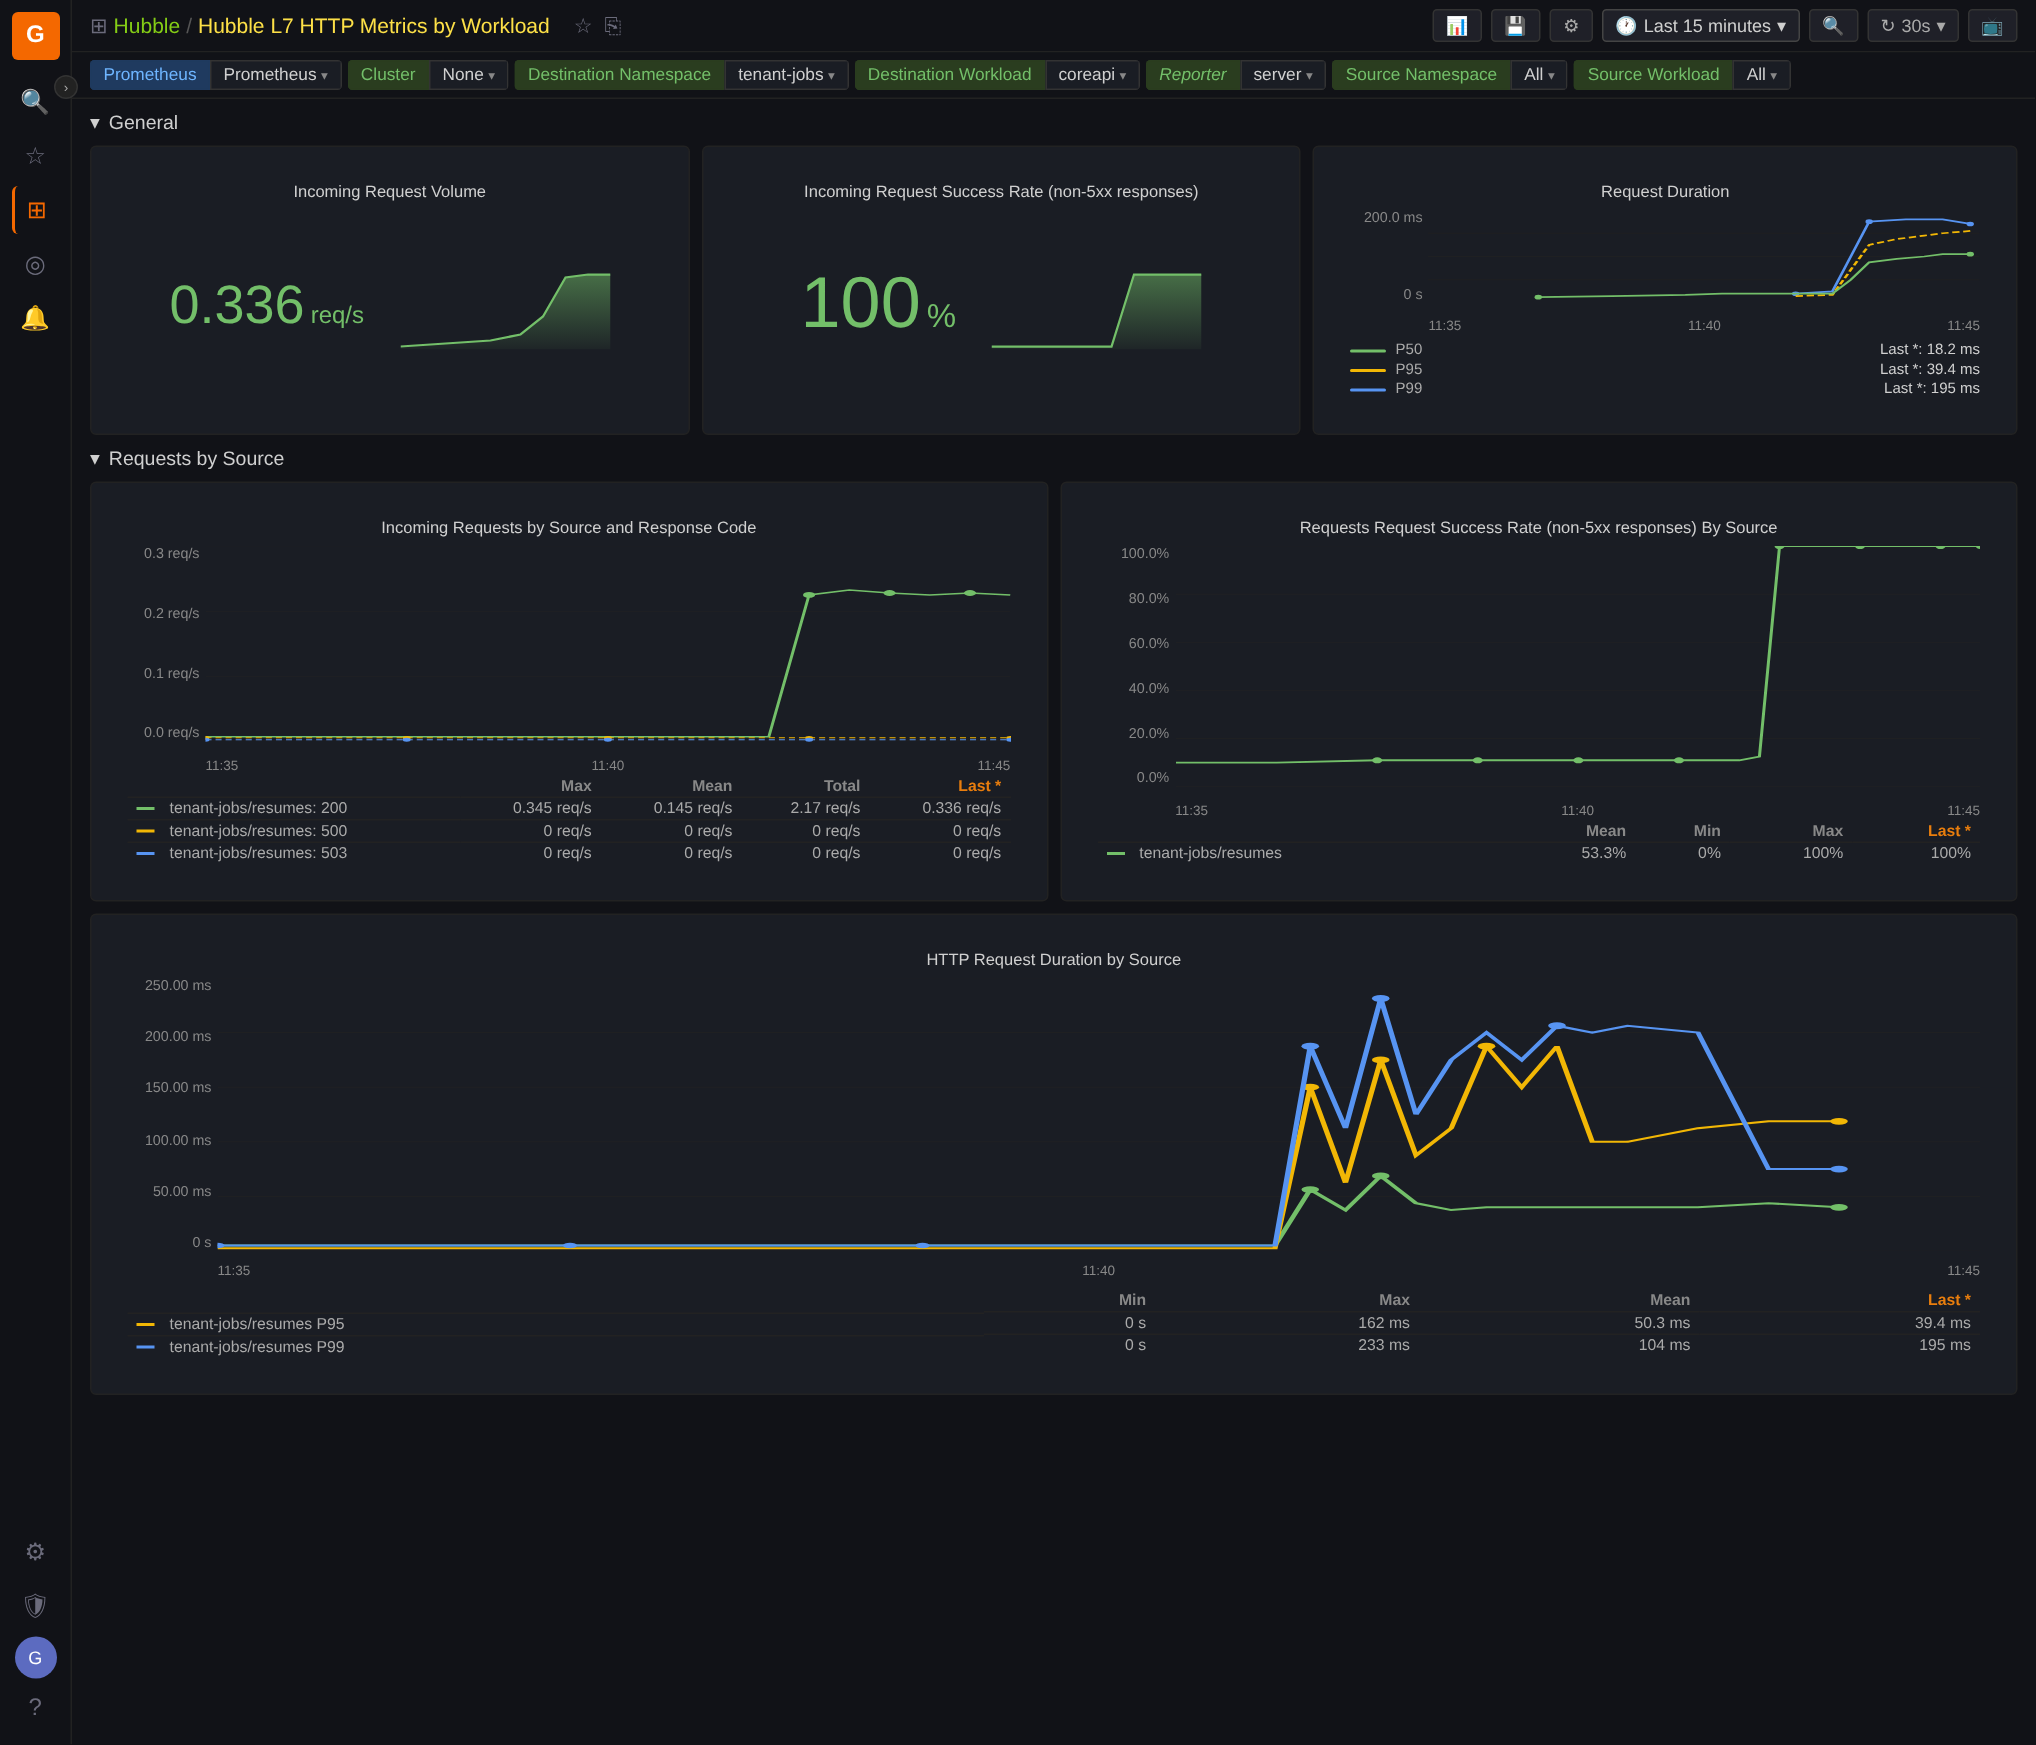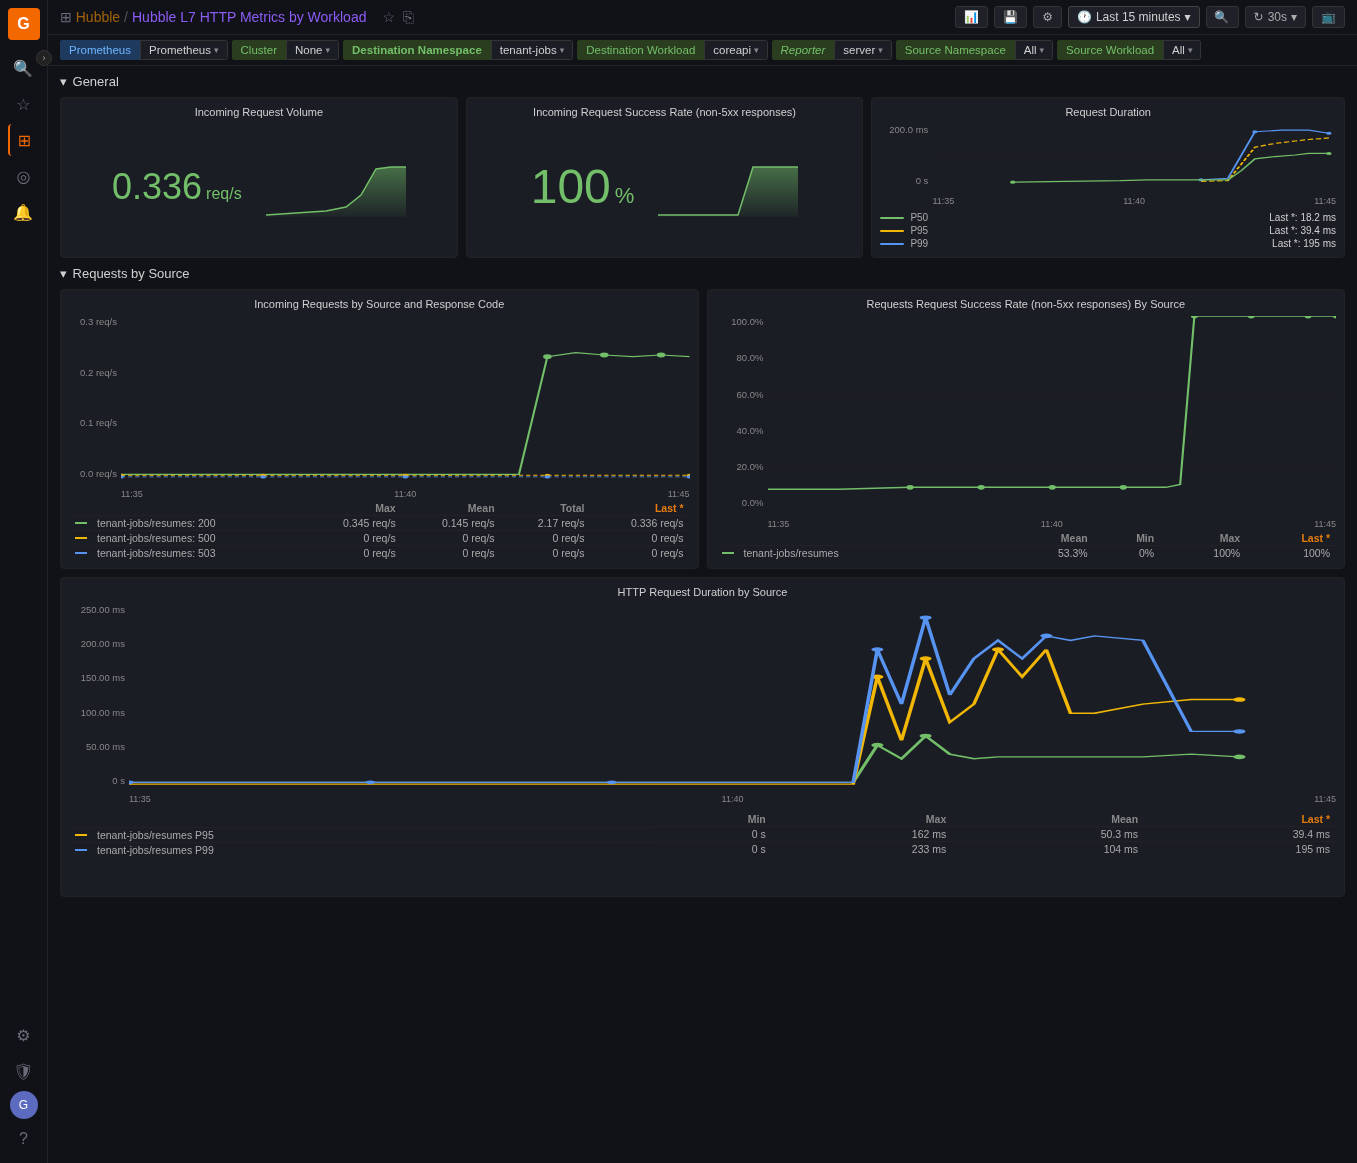--- a/index.html
+++ b/index.html
@@ -99,21 +99,21 @@
       flex-shrink: 0;
     }
     .topbar-breadcrumb {
       display: flex;
       align-items: center;
       gap: 4px;
       color: #d0d0d0;
       font-size: 14px;
     }
     .topbar-breadcrumb .sep { color: #555; }
-    .topbar-title { font-size: 14px; color: #8b5cf6; }
+    .topbar-title { font-size: 14px; color: #fde047; }
     .topbar-icons { display: flex; gap: 8px; align-items: center; margin-left: 8px; }
     .topbar-icons span { color: #6b6b7b; cursor: pointer; font-size: 14px; }
     .topbar-right { margin-left: auto; display: flex; align-items: center; gap: 6px; }
     .topbar-btn {
       background: #1f2028;
       border: 1px solid #333;
       border-radius: 3px;
       color: #aaa;
       padding: 3px 8px;
       cursor: pointer;
@@ -195,21 +195,21 @@
     
     .panel-row {
       display: flex;
       gap: 8px;
       margin-bottom: 8px;
     }
     .panel {
       background: #1a1d24;
       border: 1px solid #222;
       border-radius: 4px;
-      padding: 8px;
+      padding: 24px;
       display: flex;
       flex-direction: column;
     }
     .panel-title {
       text-align: center;
       color: #d0d0d0;
       font-size: 11px;
       margin-bottom: 6px;
     }
 
@@ -336,21 +336,21 @@
   <div class="sidebar-icon">🛡</div>
   <div class="sidebar-avatar">G</div>
   <div class="sidebar-icon">?</div>
 </nav>
 
 <div class="main">
 
   <div class="topbar">
     <div class="topbar-breadcrumb">
       <span style="color:#6b6b7b">⊞</span>
-      <span style="color:#a16207;cursor:pointer">Hubble</span>
+      <span style="color:#84cc16;cursor:pointer">Hubble</span>
       <span class="sep">/</span>
       <span class="topbar-title">Hubble L7 HTTP Metrics by Workload</span>
     </div>
     <div class="topbar-icons">
       <span>☆</span>
       <span>⎘</span>
     </div>
     <div class="topbar-right">
       <div class="topbar-btn">
         <span>📊</span>
@@ -386,21 +386,21 @@
       <span class="label">Prometheus</span>
       <span class="value">Prometheus <span class="caret">▾</span></span>
     </div>
 
     <div class="filter-tag">
       <span class="label" style="background:#2a3d1f;color:#73bf69;border-color:#2a3d1f;">Cluster</span>
       <span class="value">None <span class="caret">▾</span></span>
     </div>
 
     <div class="filter-tag">
-      <span class="label" style="background:#2a3d1f;color:#73bf69;border-color:#2a3d1f;font-weight:bold;">Destination Namespace</span>
+      <span class="label" style="background:#2a3d1f;color:#73bf69;border-color:#2a3d1f;">Destination Namespace</span>
       <span class="value">tenant-jobs <span class="caret">▾</span></span>
     </div>
 
     <div class="filter-tag">
       <span class="label" style="background:#2a3d1f;color:#73bf69;border-color:#2a3d1f;">Destination Workload</span>
       <span class="value">coreapi <span class="caret">▾</span></span>
     </div>
 
     <div class="filter-tag">
       <span class="label" style="background:#2a3d1f;color:#73bf69;border-color:#2a3d1f;font-style:italic;">Reporter</span>

